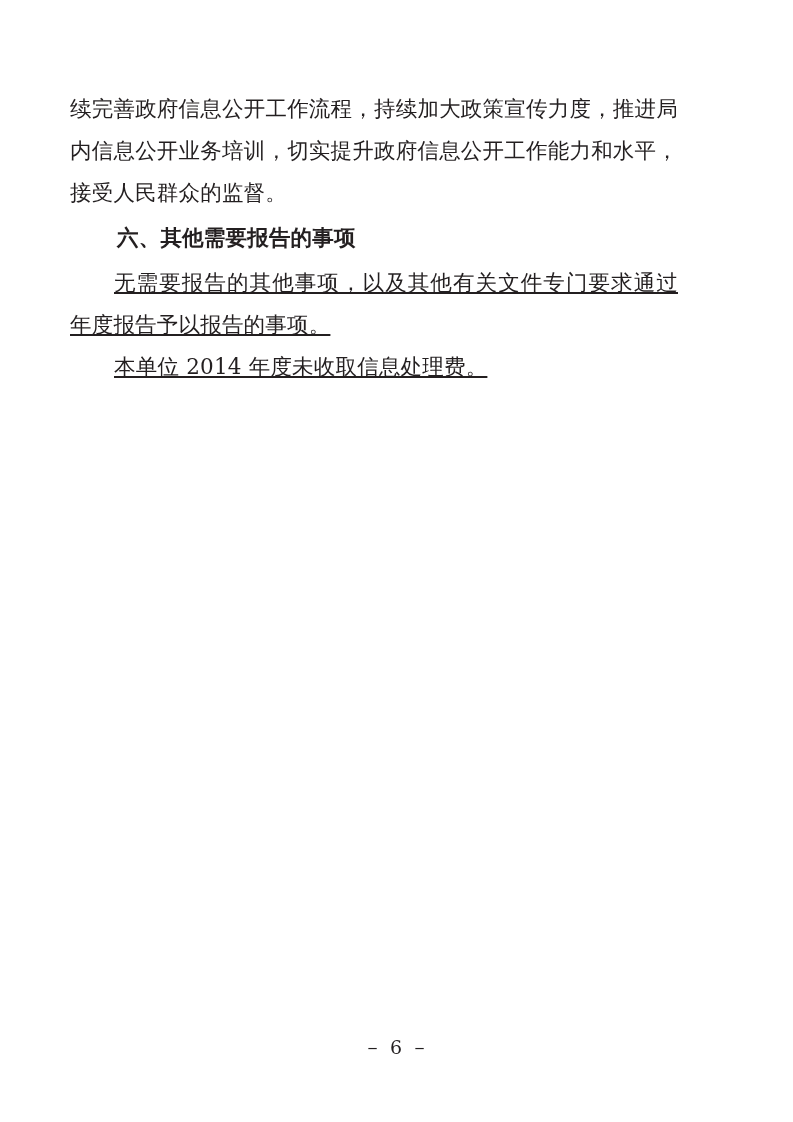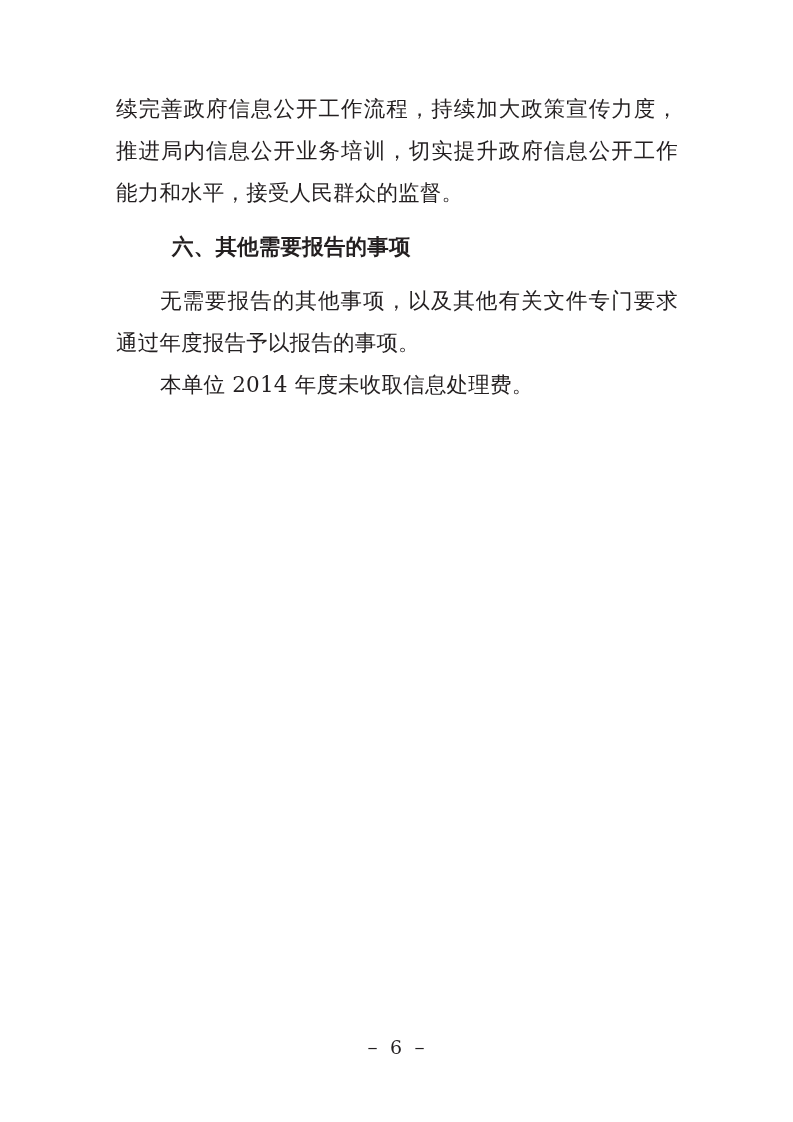--- a/index.html
+++ b/index.html
@@ -14,40 +14,41 @@
     font-family: "DejaVu Serif", "Liberation Serif", serif;
     color: #1a1a1a;
   }
   .page {
     position: absolute;
     top: 0;
     left: 0;
     width: 793px;
     height: 1122px;
     box-sizing: border-box;
-    padding: 88px 115px 0 116px;
+    padding: 88px 115px 0 70px;
   }
   .body-text {
     font-size: 21.5px;
     line-height: 42px;
     text-align: justify;
     text-justify: inter-ideograph;
     letter-spacing: 0.2px;
     color: #231f20;
   }
   .para {
     margin: 0;
     text-indent: 0;
   }
   .para-indent {
     margin: 0;
     text-indent: 44px;
+    text-decoration: underline;
   }
   .heading {
-    margin: 12px;
+    margin: 3px;
     text-indent: 44px;
     font-weight: bold;
     font-size: 21.5px;
     line-height: 42px;
     color: #231f20;
   }
   .page-number {
     position: absolute;
     left: 0;
     right: 0;

